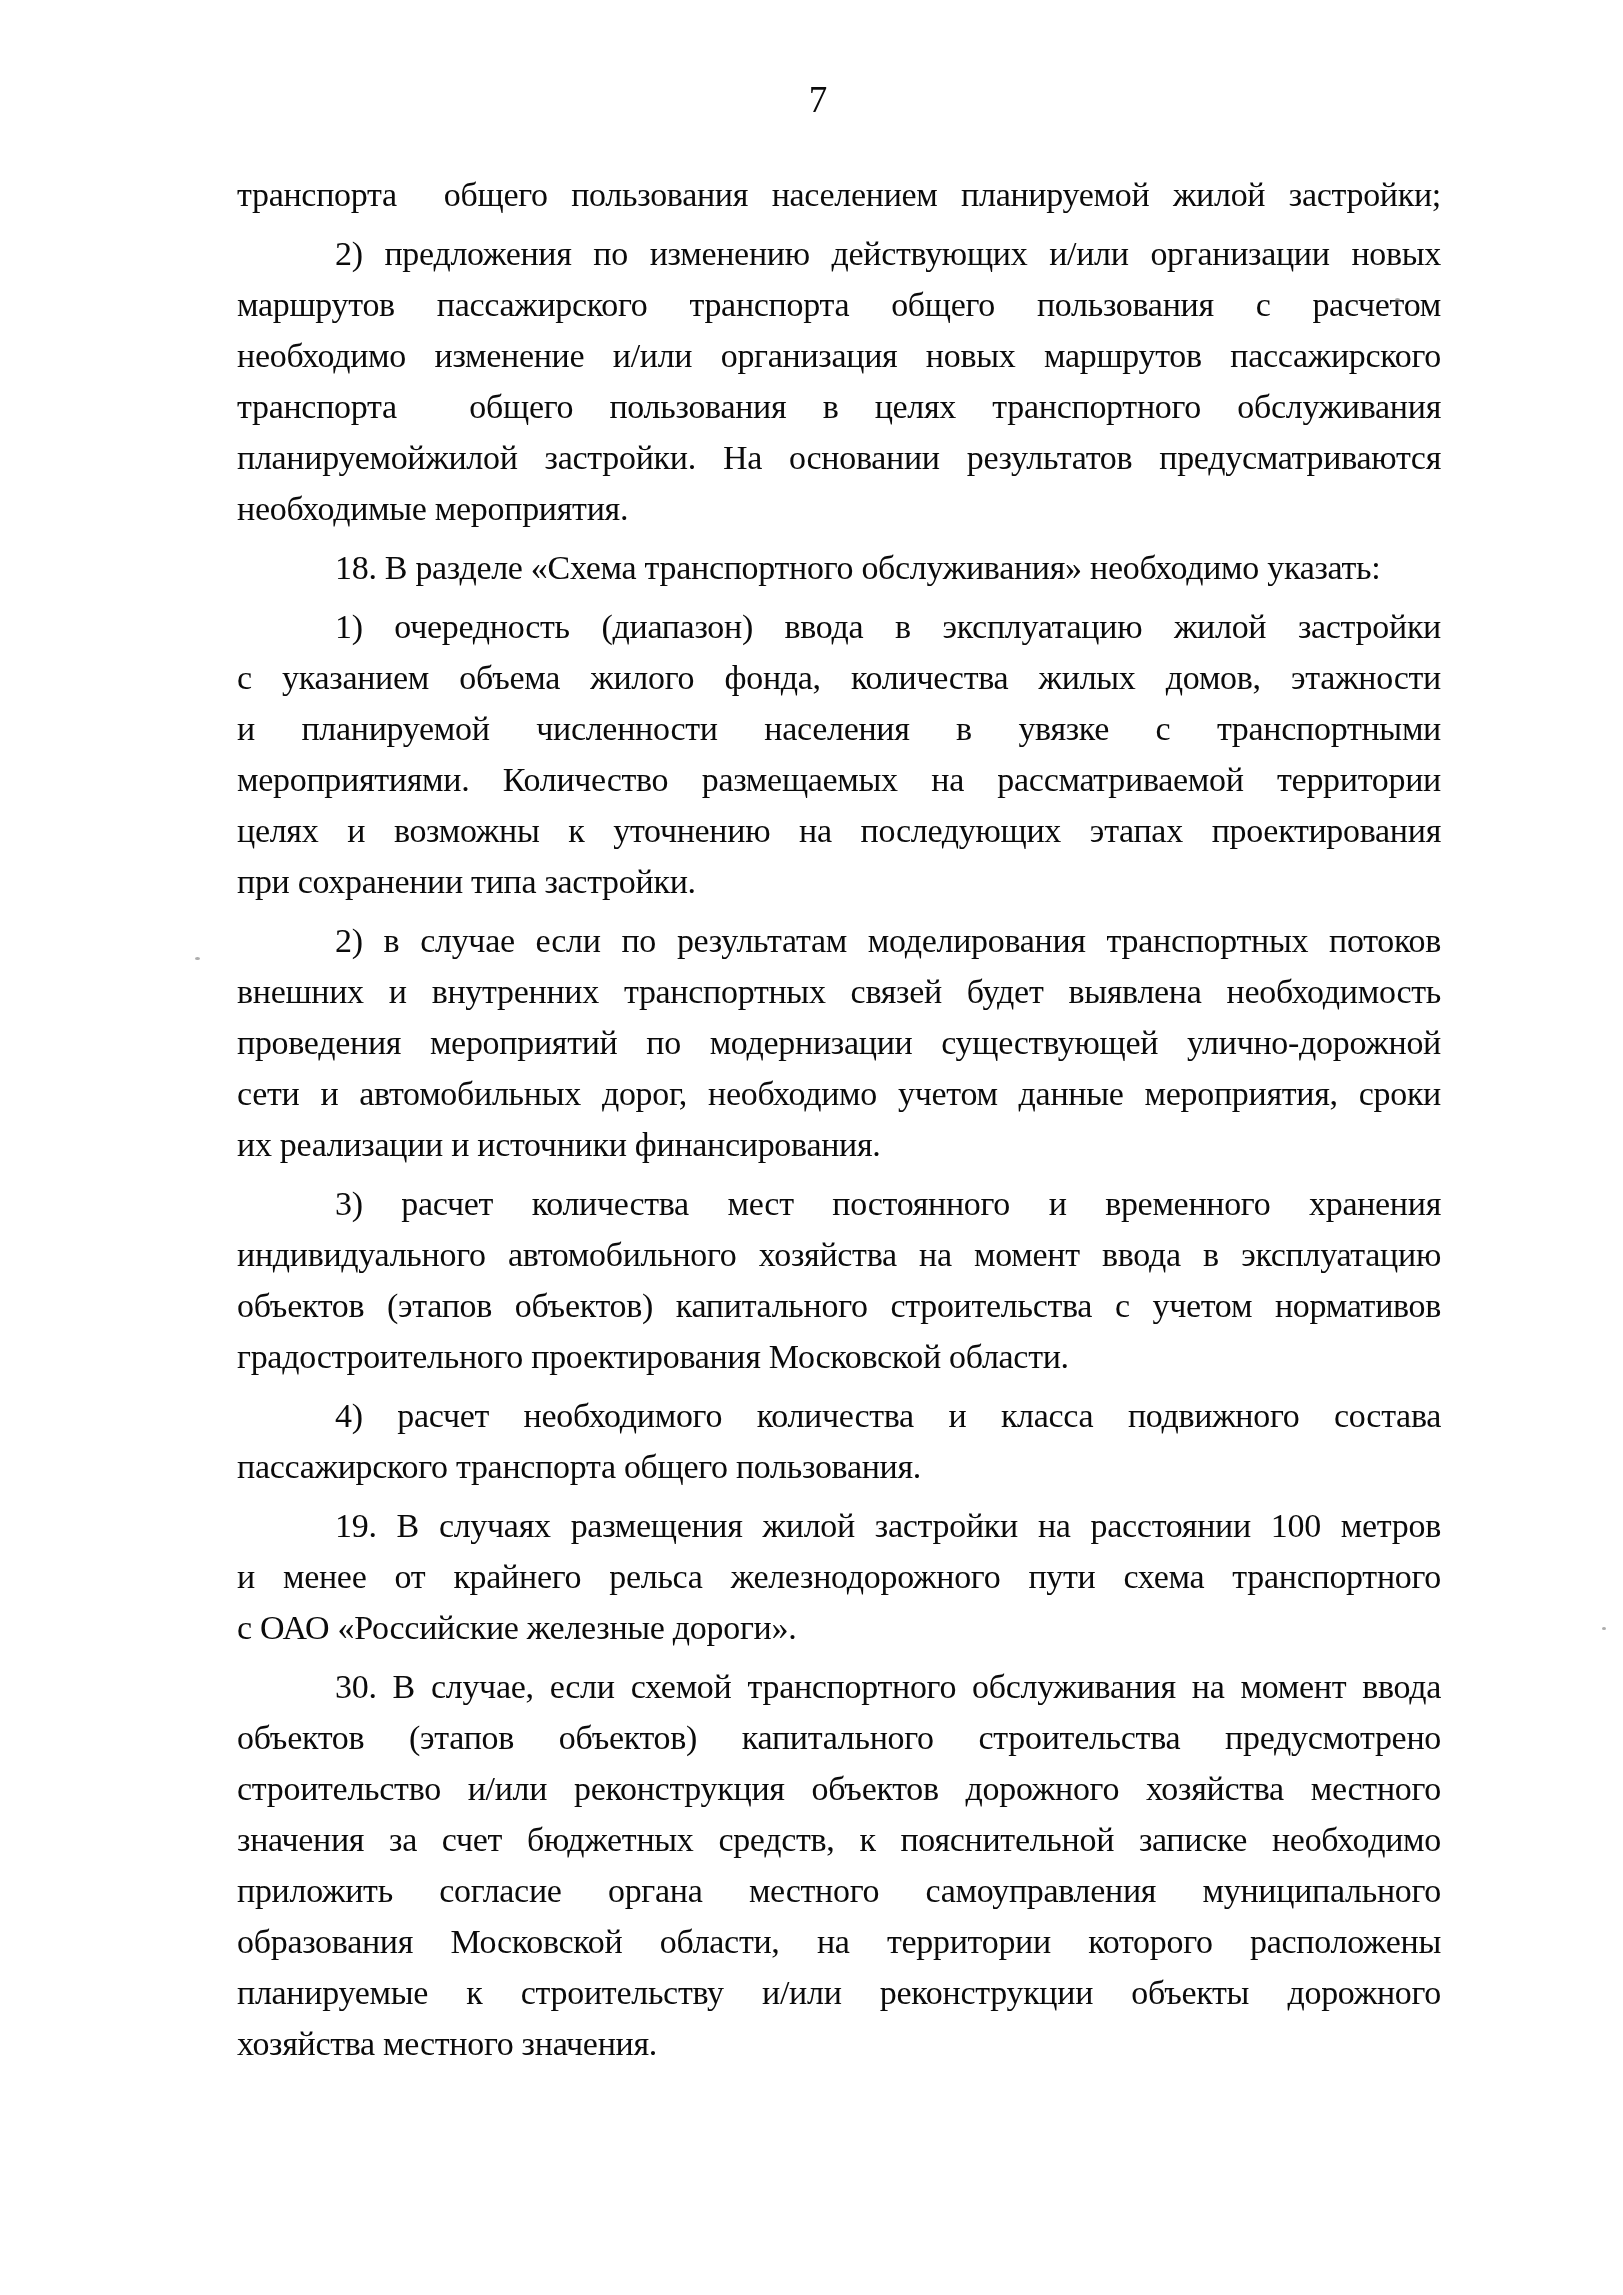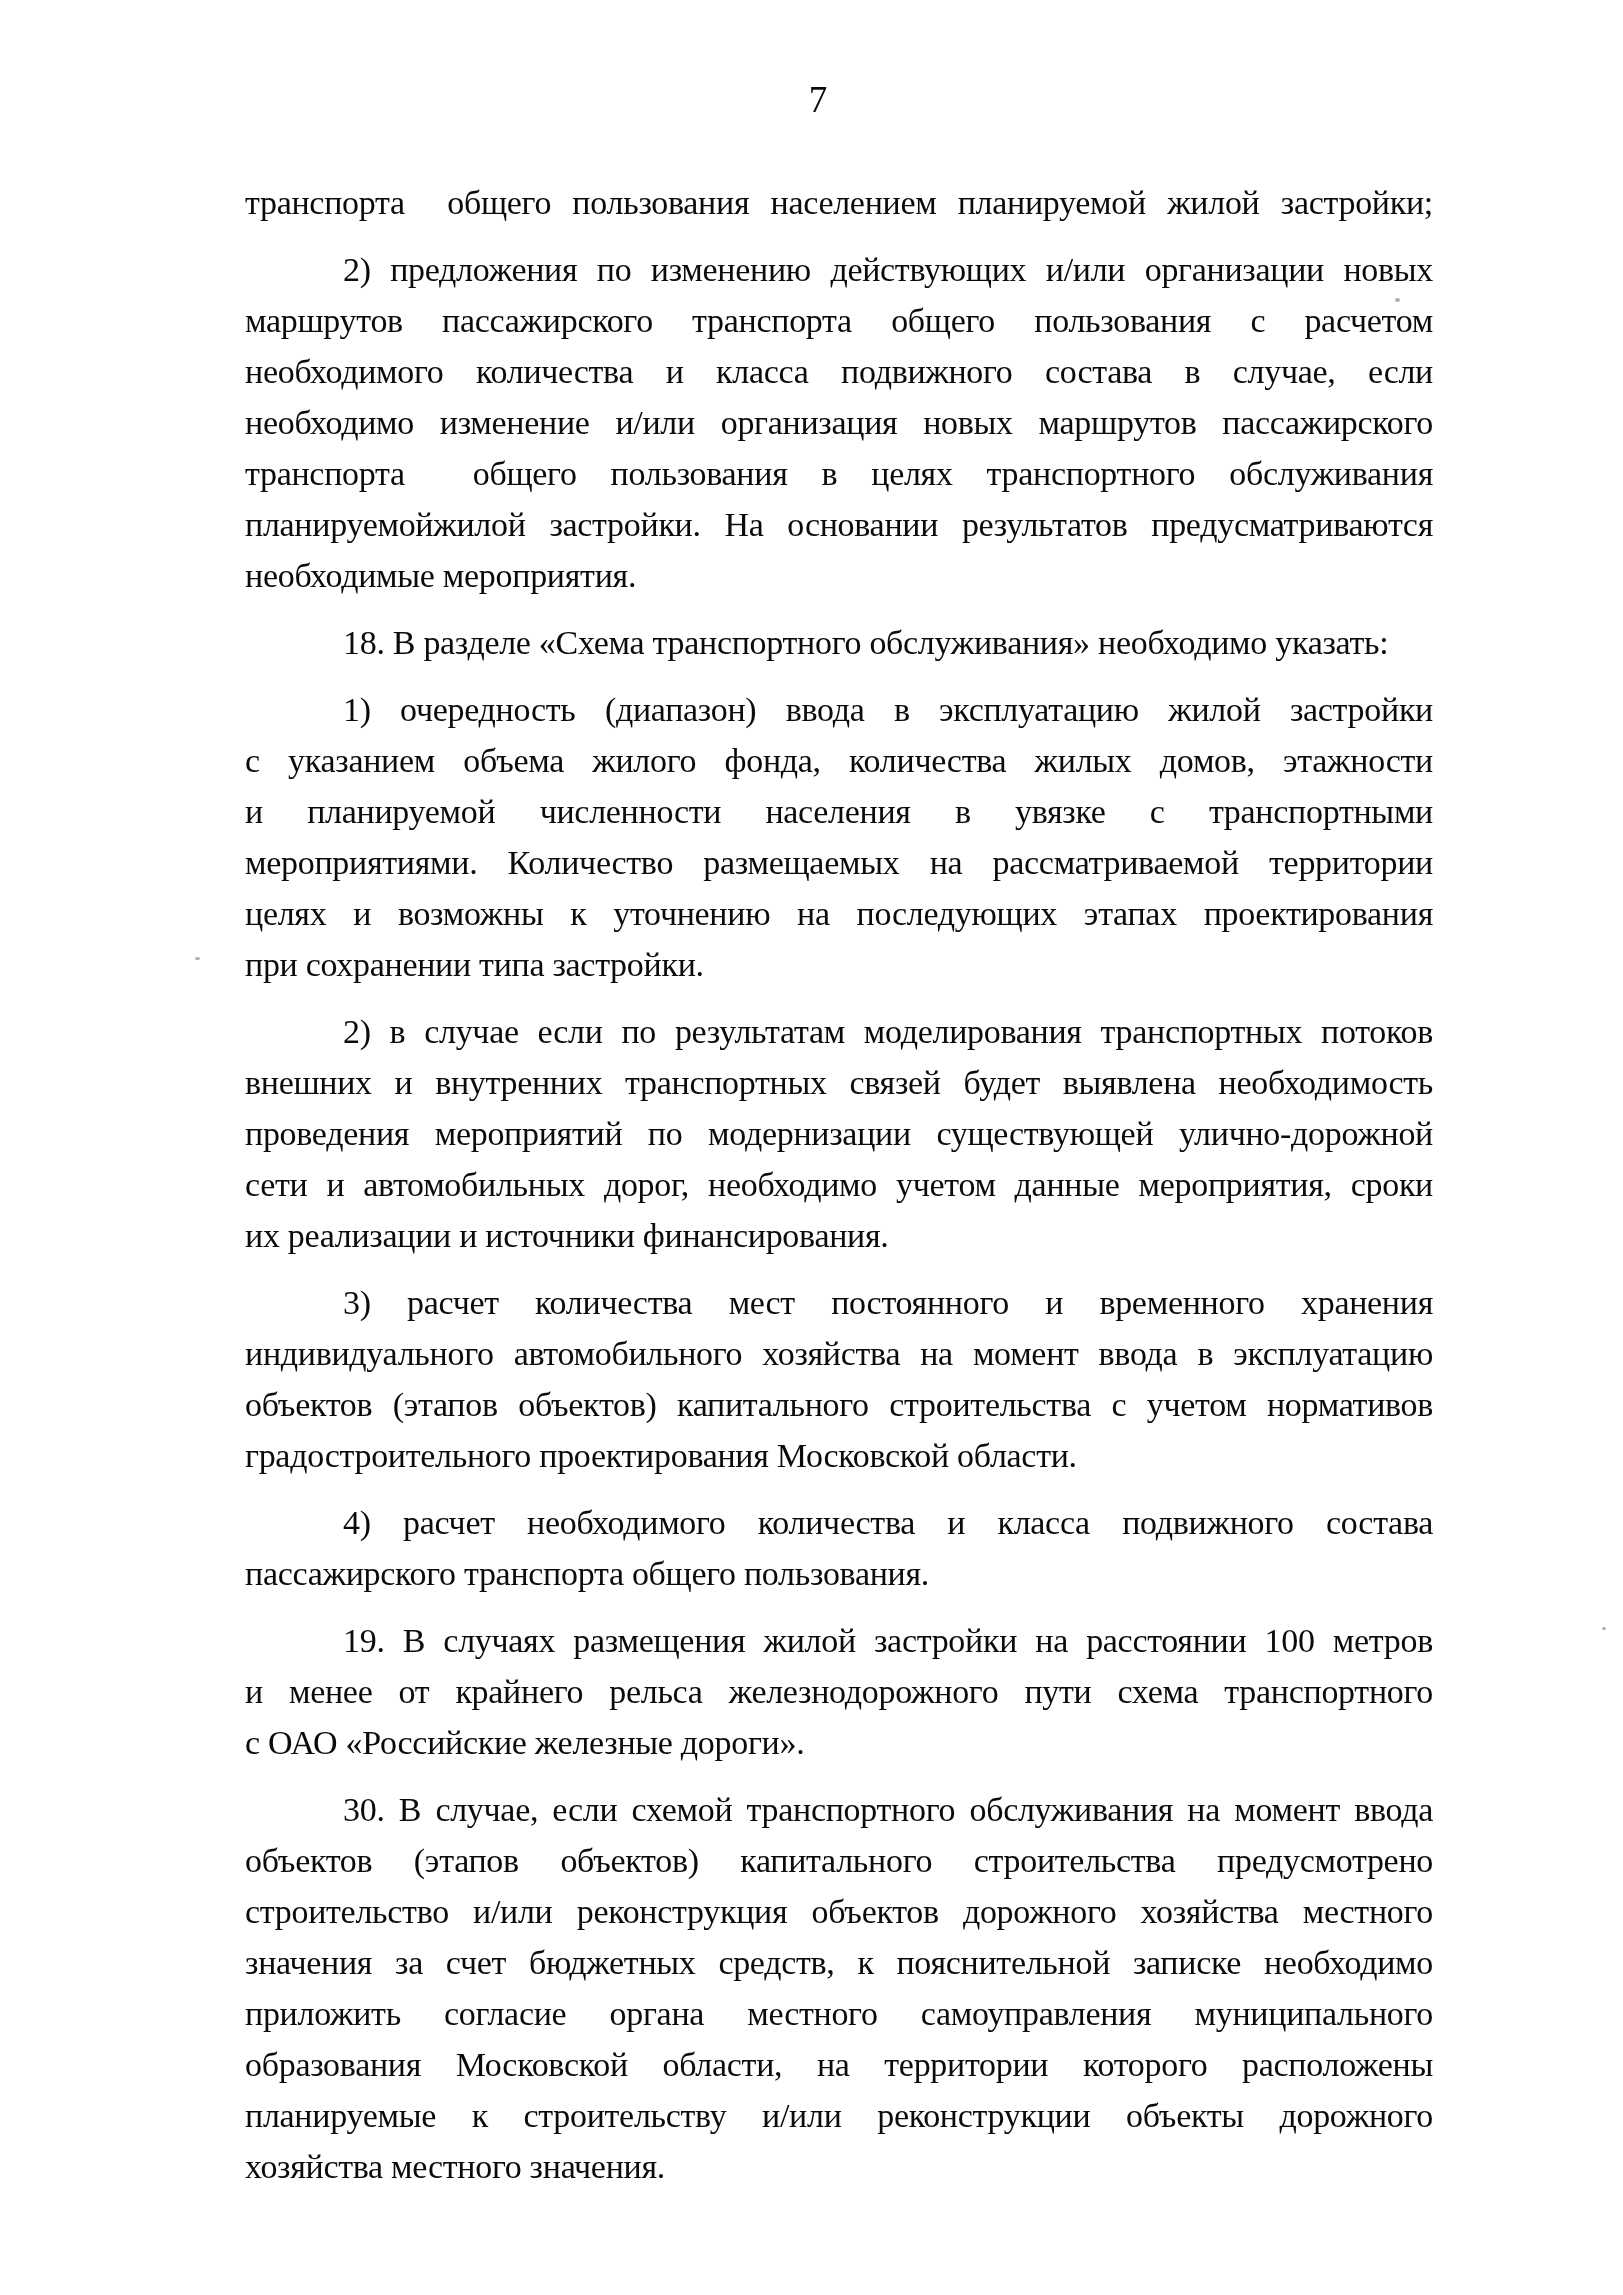--- a/index.html
+++ b/index.html
@@ -27,21 +27,21 @@
     line-height: 39px;
     color: #0b0b0b;
   }
   .docbody {
     position: absolute;
     top: 161px;
     left: 229px;
     width: 1220px;
   }
   .para {
-    margin: 16px;
+    margin: 8px;
     padding: 0;
   }
   .line {
     font-size: 34px;
     line-height: 51px;
     letter-spacing: -0.3px;
     white-space: normal;
     text-align: right;
     text-align-last: left;
   }
@@ -69,21 +69,20 @@
 <div class="page">
   <div class="pageno">7</div>
 
   <div class="docbody">
       <div class="para">
         <div class="line just">транспорта &nbsp;общего пользования населением планируемой жилой застройки;</div>
       </div>
       <div class="para">
         <div class="line just first">2) предложения по изменению действующих и/или организации новых</div>
         <div class="line just">маршрутов пассажирского транспорта общего пользования с расчетом</div>
-        <div class="line just">необходимого количества и класса подвижного состава в случае, если</div>
         <div class="line just">необходимо изменение и/или организация новых маршрутов пассажирского</div>
         <div class="line just">транспорта &nbsp;общего пользования в целях транспортного обслуживания</div>
         <div class="line just">планируемойжилой застройки. На основании результатов предусматриваются</div>
         <div class="line">необходимые мероприятия.</div>
       </div>
       <div class="para">
         <div class="line first">18. В разделе «Схема транспортного обслуживания» необходимо указать:</div>
       </div>
       <div class="para">
         <div class="line just first">1) очередность (диапазон) ввода в эксплуатацию жилой застройки</div>

